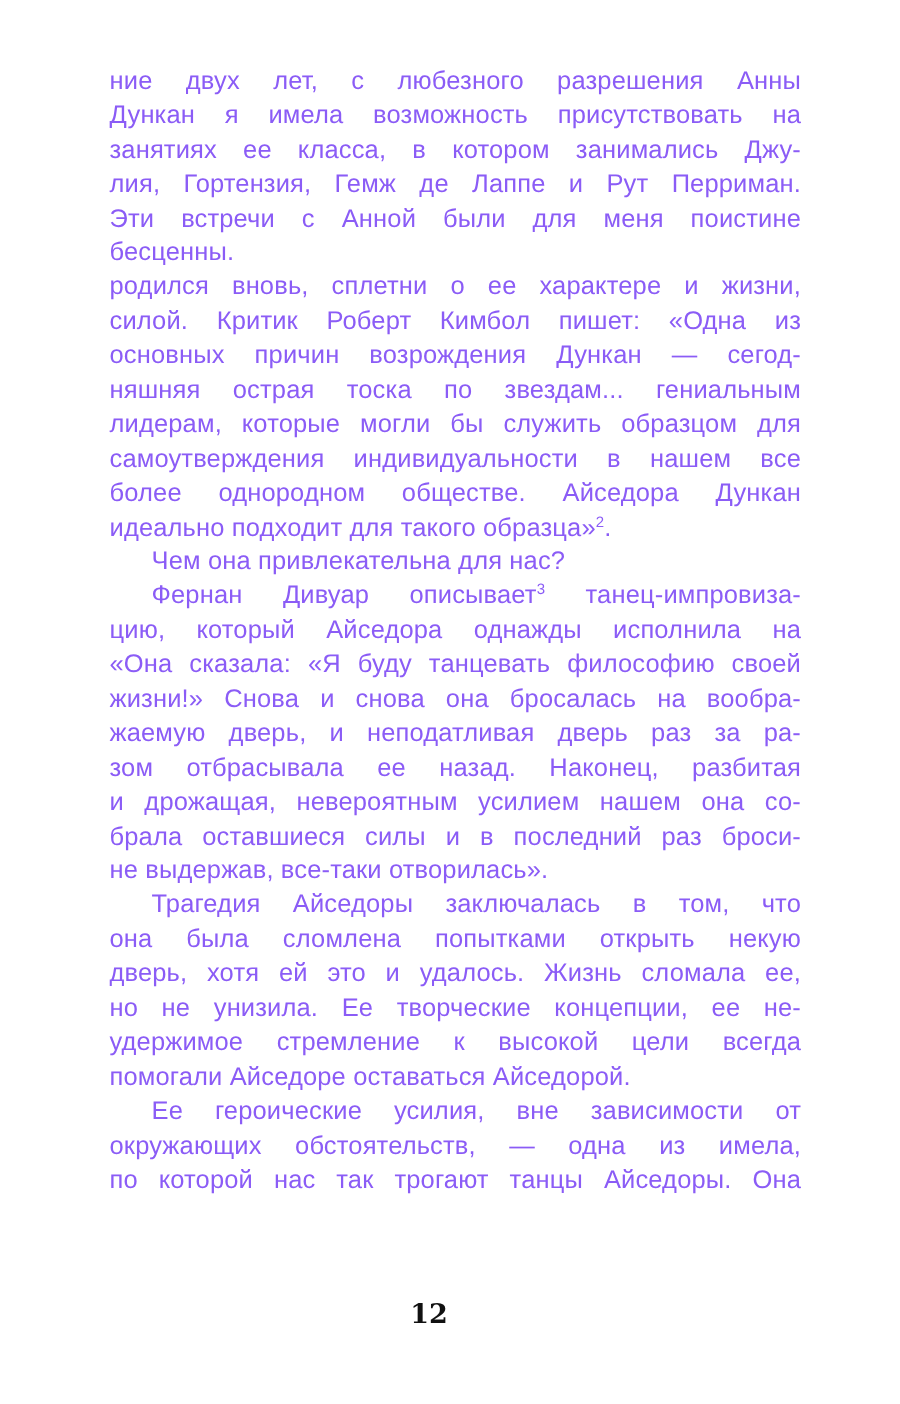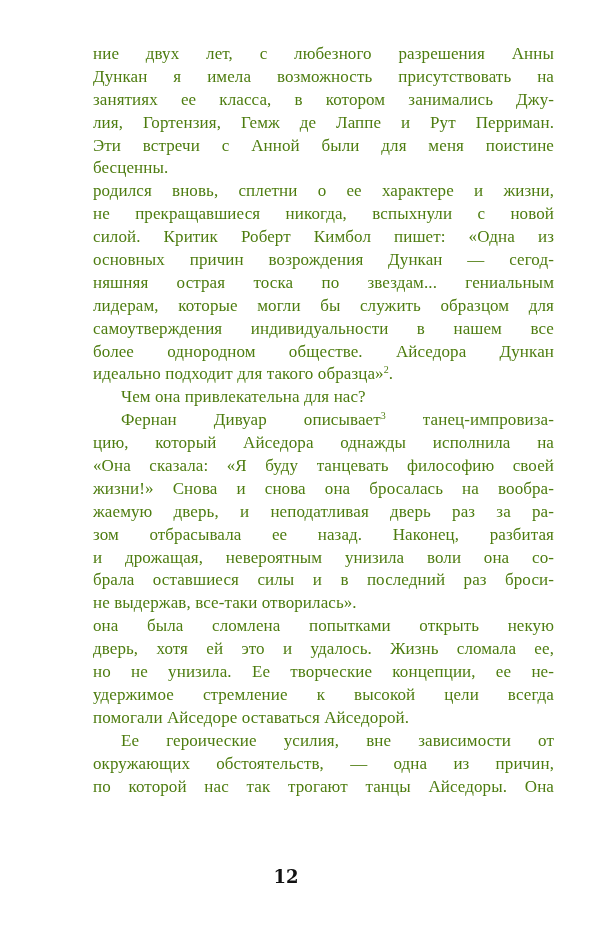--- a/index.html
+++ b/index.html
@@ -11,26 +11,25 @@
       width: 600px;
       height: 936px;
       position: relative;
       overflow: hidden;
     }
     .page {
       position: absolute;
       left: 73px;
       top: 43px;
       width: 461px;
-      color: #4d7c0f;
-      font-family: Liberation Serif, serif;
+      color: #8b5cf6;
+      font-family: Liberation Sans, sans-serif;
       font-size: 17px;
       line-height: 22.9px;
       letter-spacing: 0.1px;
-      margin-left: 20px;
     }
     .line {
       display: block;
       height: 22.9px;
       white-space: nowrap;
       text-align: justify;
       text-align-last: justify;
       overflow: visible;
     }
     .line.last {
@@ -65,55 +64,55 @@
     <span class="line">ние двух лет, с любезного разрешения Анны</span>
     <span class="line">Дункан я имела возможность присутствовать на</span>
     <span class="line">занятиях ее класса, в котором занимались Джу-</span>
     <span class="line">лия, Гортензия, Гемж де Лаппе и Рут Перриман.</span>
     <span class="line">Эти встречи с Анной были для меня поистине</span>
     <span class="line last">бесценны.</span>
   </div>
 
   <div>
     <span class="line">родился вновь, сплетни о ее характере и жизни,</span>
-    <span class="line">не прекращавшиеся никогда, вспыхнули с новой</span>
     <span class="line">силой. Критик Роберт Кимбол пишет: «Одна из</span>
     <span class="line">основных причин возрождения Дункан — сегод-</span>
     <span class="line">няшняя острая тоска по звездам... гениальным</span>
     <span class="line">лидерам, которые могли бы служить образцом для</span>
     <span class="line">самоутверждения индивидуальности в нашем все</span>
     <span class="line">более однородном обществе. Айседора Дункан</span>
     <span class="line last"><span>идеально подходит для такого образца»</span><sup>2</sup><span>.</span></span>
   </div>
 
   <div>
     <span class="line indent last">Чем она привлекательна для нас?</span>
   </div>
 
   <div>
     <span class="line indent"><span>Фернан Дивуар описывает</span><sup>3</sup><span> танец-импровиза-</span></span>
     <span class="line">цию, который Айседора однажды исполнила на</span>
     <span class="line">«Она сказала: «Я буду танцевать философию своей</span>
     <span class="line">жизни!» Снова и снова она бросалась на вообра-</span>
     <span class="line">жаемую дверь, и неподатливая дверь раз за ра-</span>
     <span class="line">зом отбрасывала ее назад. Наконец, разбитая</span>
-    <span class="line">и дрожащая, невероятным унизила воли она со-</span>
+    <span class="line">и дрожащая, невероятным усилием нашем она со-</span>
     <span class="line">брала оставшиеся силы и в последний раз броси-</span>
     <span class="line last">не выдержав, все-таки отворилась».</span>
   </div>
 
   <div>
+    <span class="line indent">Трагедия Айседоры заключалась в том, что</span>
     <span class="line">она была сломлена попытками открыть некую</span>
     <span class="line">дверь, хотя ей это и удалось. Жизнь сломала ее,</span>
     <span class="line">но не унизила. Ее творческие концепции, ее не-</span>
     <span class="line">удержимое стремление к высокой цели всегда</span>
     <span class="line last">помогали Айседоре оставаться Айседорой.</span>
   </div>
 
   <div>
     <span class="line indent">Ее героические усилия, вне зависимости от</span>
-    <span class="line">окружающих обстоятельств, — одна из причин,</span>
+    <span class="line">окружающих обстоятельств, — одна из имела,</span>
     <span class="line">по которой нас так трогают танцы Айседоры. Она</span>
   </div>
 
 </div>
 
 <div class="page-number">12</div>
 
 </body></html>

